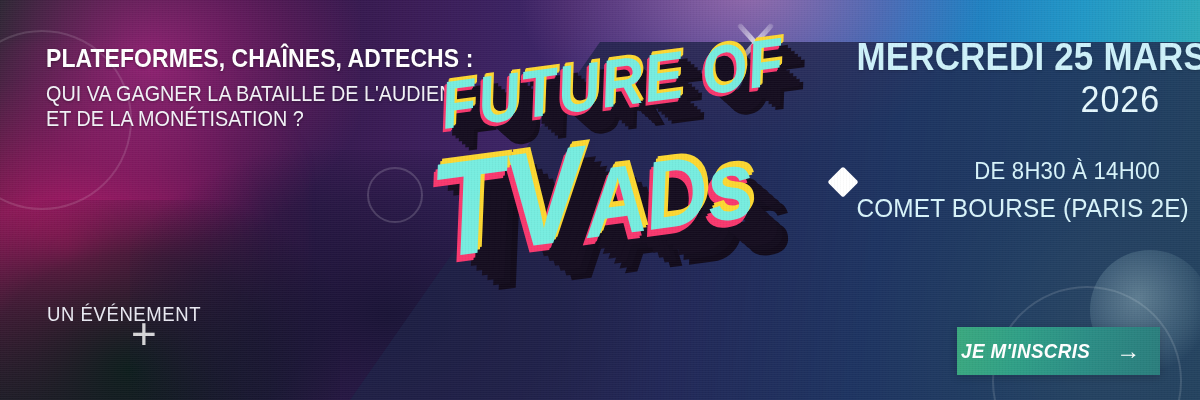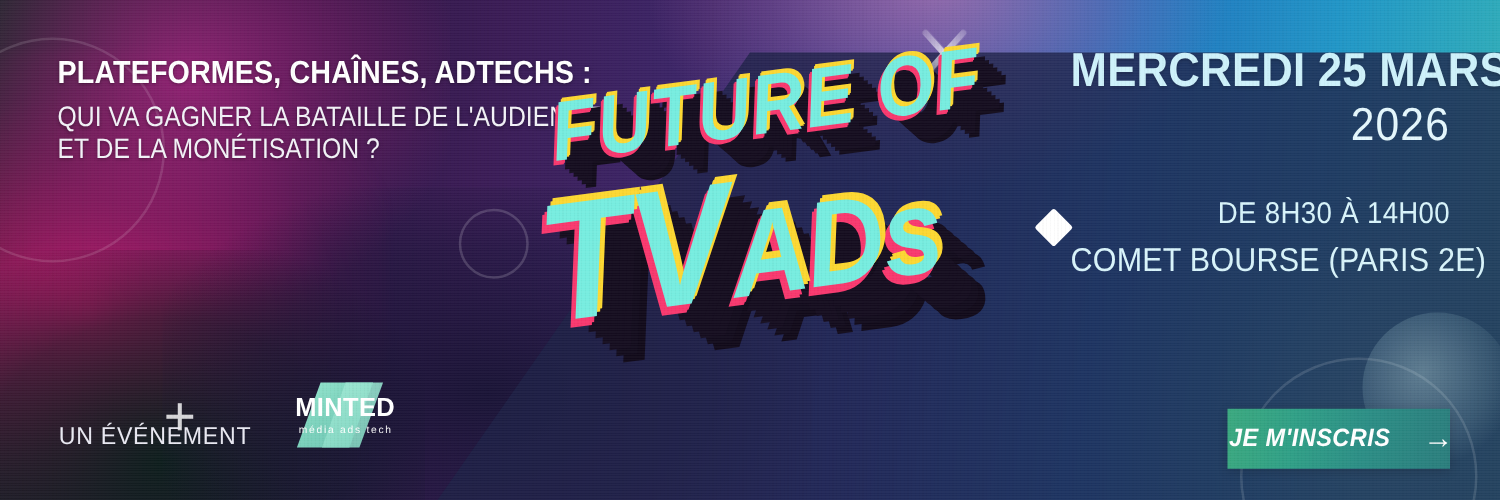--- a/index.html
+++ b/index.html
@@ -236,23 +236,23 @@
   .venue-line{
     margin-top:9px;
     color:#d8f4fb;font-size:26.5px;font-weight:400;letter-spacing:.2px;
     line-height:1.1;transform:scaleX(.92);transform-origin:right top;
     white-space:nowrap;
   }
 
   
   #cta{
     position:absolute;right:40px;bottom:25px;
-    width:178px;height:48px;
+    width:203px;height:48px;
     background:linear-gradient(100deg,#3aa87e 0%,#2f9f86 30%,#2b8d85 62%,#2a7d7c 100%);
-    display:flex;align-items:center;justify-content:center;gap:22px;
+    display:flex;align-items:center;justify-content:flex-start;gap:22px;
     cursor:pointer;border:none;
     box-shadow:0 2px 8px rgba(0,0,0,.18);
   }
   #cta .cta-label{
     color:#ffffff;font-size:20px;font-weight:700;font-style:italic;
     letter-spacing:.4px;transform:scaleX(.94);white-space:nowrap;
   }
   #cta .cta-arrow{
     color:#ffffff;font-size:24px;line-height:1;font-weight:400;
   }
@@ -306,26 +306,20 @@
 
   <div id="logotype">
     <div class="lt-line" id="lt-future">FUTURE OF</div>
     <div class="lt-line" id="lt-tvads">
       <span>TV</span><span class="small">ADs</span>
     </div>
   </div>
 
   <div class="event-row">
     <div class="event-label">UN ÉVÉNEMENT</div>
-    <div class="minted-logo">
-      <div class="minted-slash"></div>
-      <div class="minted-slash2"></div>
-      <div class="minted-word">MINTED</div>
-      <div class="minted-tag">média  ads  tech</div>
-    </div>
   </div>
 
   <div class="right-block">
     <div class="date-main">MERCREDI 25 MARS</div>
     <div class="date-year">2026</div>
     <div class="time-line">DE 8H30 À 14H00</div>
     <div class="venue-line">COMET BOURSE (PARIS 2E)</div>
   </div>
 
   <div id="cta" role="button" tabindex="0">

